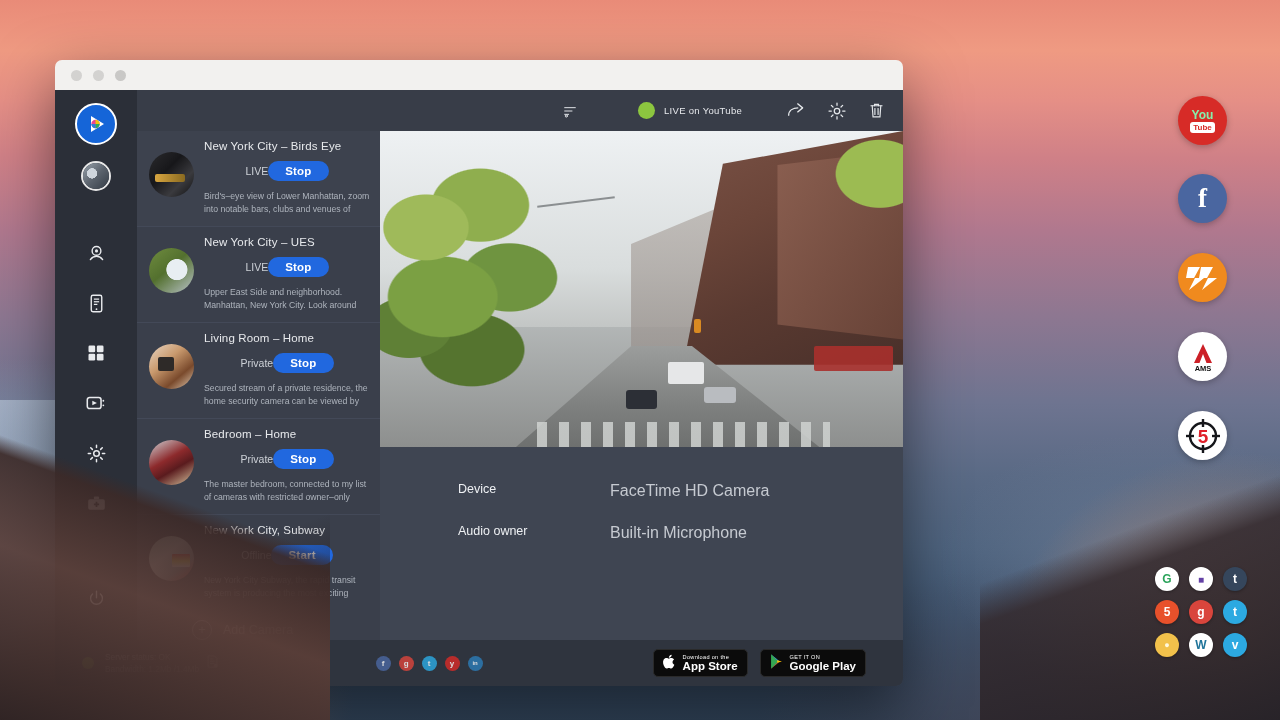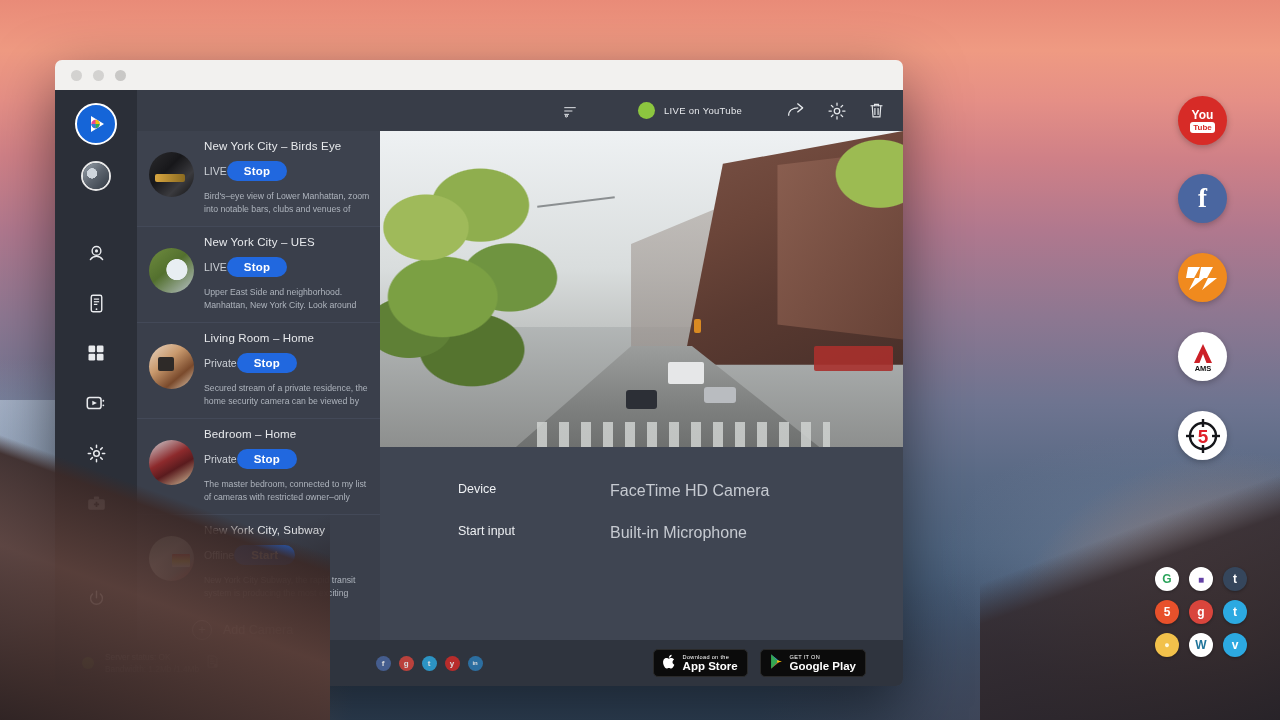--- a/index.html
+++ b/index.html
@@ -143,21 +143,21 @@
   .th4 { background: linear-gradient(150deg,#cfd4d8 0%,#8d2a2c 42%,#5a1b1e 62%,#d8c49e 100%); }
   .th5 { background: linear-gradient(140deg,#9fc0b4 0%,#cfd6d4 40%,#8d9a9e 70%,#b33 100%);
       position:relative;}
   .th5::after{content:"";position:absolute;right:4px;top:18px;width:18px;height:13px;
       background:linear-gradient(180deg,#c33,#e8d24a 55%,#ddd);border-radius:1px;}
   .cam-body { flex: 1 1 auto; min-width: 0; }
   .cam-title {
     color: #e7e9ec; font-size: 11.5px; letter-spacing: .15px;
     margin-bottom: 9px; white-space: nowrap; overflow: hidden;
   }
-  .cam-row { display: flex; align-items: center; justify-content: flex-start; }
+  .cam-row { display: flex; align-items: center; justify-content: center; }
   .cam-status { color: #cdd1d7; font-size: 10.5px; }
   .cam-btn {
     background: #2168df; color: #fff; font-weight: bold;
     font-size: 11.5px; border: none; border-radius: 13px;
     padding: 4px 17px; cursor: pointer; letter-spacing: .2px;
   }
   .cam-desc {
     color: #aeb4bd; font-size: 8.7px; line-height: 1.5;
     margin-top: 9px; max-height: 26px; overflow: hidden;
   }
@@ -264,21 +264,21 @@
   .badge .b-sub { font-size: 5.6px; letter-spacing: .3px; display:block; }
   .badge .b-main { font-size: 11.5px; font-weight: bold; display:block; line-height:1.05;}
 
   
   .dock-ic {
     position: absolute; width: 49px; height: 49px; border-radius: 50%;
     display: flex; align-items: center; justify-content: center;
     cursor: pointer; box-shadow: 0 2px 6px rgba(0,0,0,.25);
   }
   #ic-youtube { left:1178px; top:96px; background:#d72b27; flex-direction:column; gap:1px;}
-  #ic-youtube .y1{color:#ffffff;font-size:12px;font-weight:bold;line-height:1;}
+  #ic-youtube .y1{color:#86efac;font-size:12px;font-weight:bold;line-height:1;}
   #ic-youtube .y2{background:#ffffff;color:#d72b27;font-size:8px;font-weight:bold;
     border-radius:3px;padding:0 3px;line-height:11px;}
   #ic-facebook { left:1178px; top:174px; background:#4a66a0; }
   #ic-facebook span{color:#fff;font-size:27px;font-weight:bold;font-family:"Liberation Serif",serif;}
   #ic-wowza { left:1178px; top:332px; background:#fff;text-align:right; }
   #ic-bolt { left:1178px; top:253px; background:#f08a1e; }
   #ic-5 { left:1178px; top:411px; background:#fff; }
 
   .soc-grid { position: absolute; left: 1155px; top: 567px; width: 100px; }
   .soc-row { display: flex; gap: 10px; margin-bottom: 9px; }
@@ -518,21 +518,21 @@
           <div class="vb" id="v-light"></div>
         </div>
 
 
         <div id="details">
           <div class="det-row">
             <span class="det-label">Device</span>
             <span class="det-value">FaceTime HD Camera</span>
           </div>
           <div class="det-row">
-            <span class="det-label">Start input</span>
+            <span class="det-label">Audio owner</span>
             <span class="det-value">Built-in Microphone</span>
           </div>
         </div>
       </div>
     </div>
 
     <div id="statusbar">
       <span id="srv-dot"></span>
       <div id="srv-text">
         <div>Server status: OK</div>

